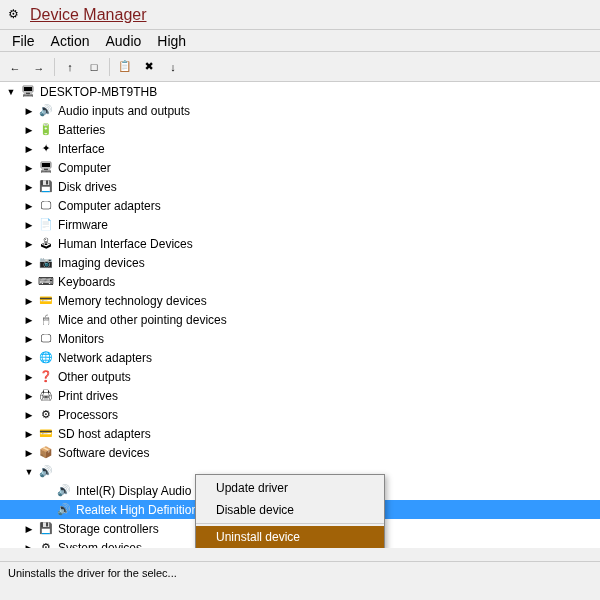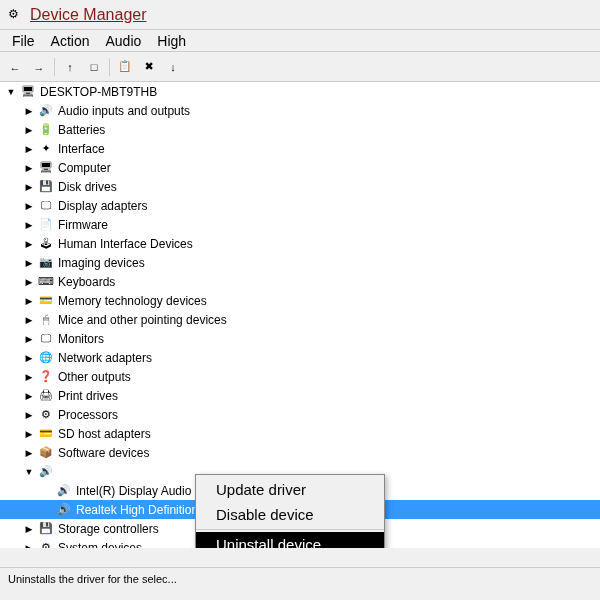--- a/index.html
+++ b/index.html
@@ -79,21 +79,21 @@
     .status-bar {
       height: 22px;
       background: #f0f0f0;
       border-top: 1px solid #ccc;
       display: flex;
       align-items: center;
       padding: 0 8px;
       font-size: 11px;
       color: #000;
       position: absolute;
-      bottom: 11px;
+      bottom: 17px;
       left: 0;
       right: 0;
     }
     .tree-item {
       display: flex;
       align-items: center;
       height: 19px;
       padding-left: 4px;
       cursor: pointer;
       white-space: nowrap;
@@ -133,25 +133,25 @@
       background: #f0f0f0;
       border: 1px solid #888;
       box-shadow: 2px 2px 6px rgba(0,0,0,0.3);
       z-index: 100;
       min-width: 190px;
       padding: 2px 0;
     }
     .context-menu-item {
       padding: 4px 20px;
       cursor: pointer;
-      font-size: 15px;
+      font-size: 12px;
       color: #000;
     }
     .context-menu-item.active {
-      background: #000000;
+      background: #a16207;
       color: #fff;
     }
     .context-menu-sep {
       height: 1px;
       background: #ccc;
       margin: 2px 0;
     }
 
     
     .content::-webkit-scrollbar { width: 14px; }
@@ -213,21 +213,21 @@
       <span>Computer</span>
     </div>
       <div class="tree-item indent-2">
       <span class="expand-icon">▶</span>
       <span class="device-icon">💾</span>
       <span>Disk drives</span>
     </div>
       <div class="tree-item indent-2">
       <span class="expand-icon">▶</span>
       <span class="device-icon">🖵</span>
-      <span>Display adapters</span>
+      <span>Computer adapters</span>
     </div>
       <div class="tree-item indent-2">
       <span class="expand-icon">▶</span>
       <span class="device-icon">📄</span>
       <span>Firmware</span>
     </div>
       <div class="tree-item indent-2">
       <span class="expand-icon">▶</span>
       <span class="device-icon">🕹</span>
       <span>Human Interface Devices</span>

